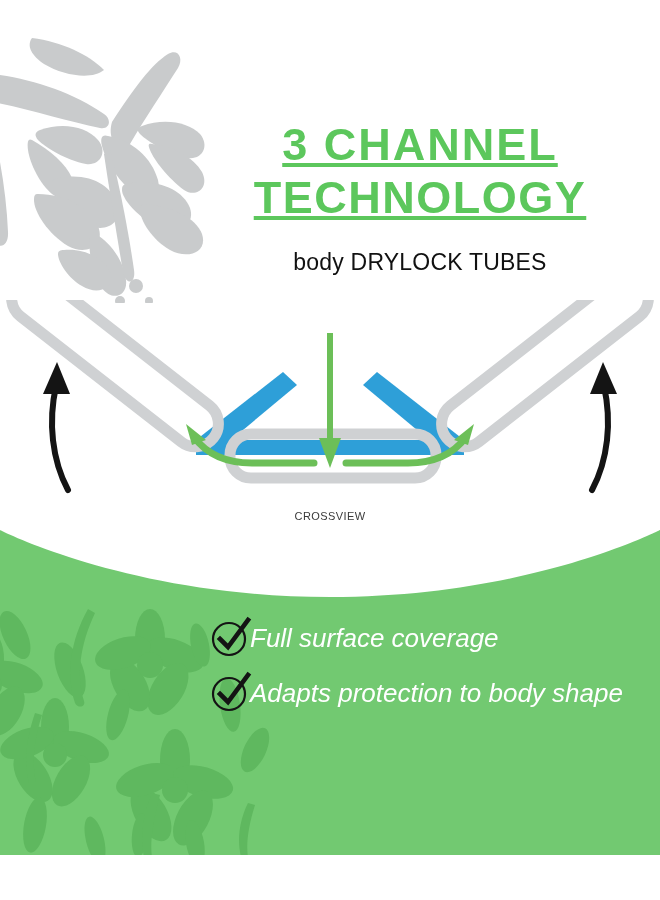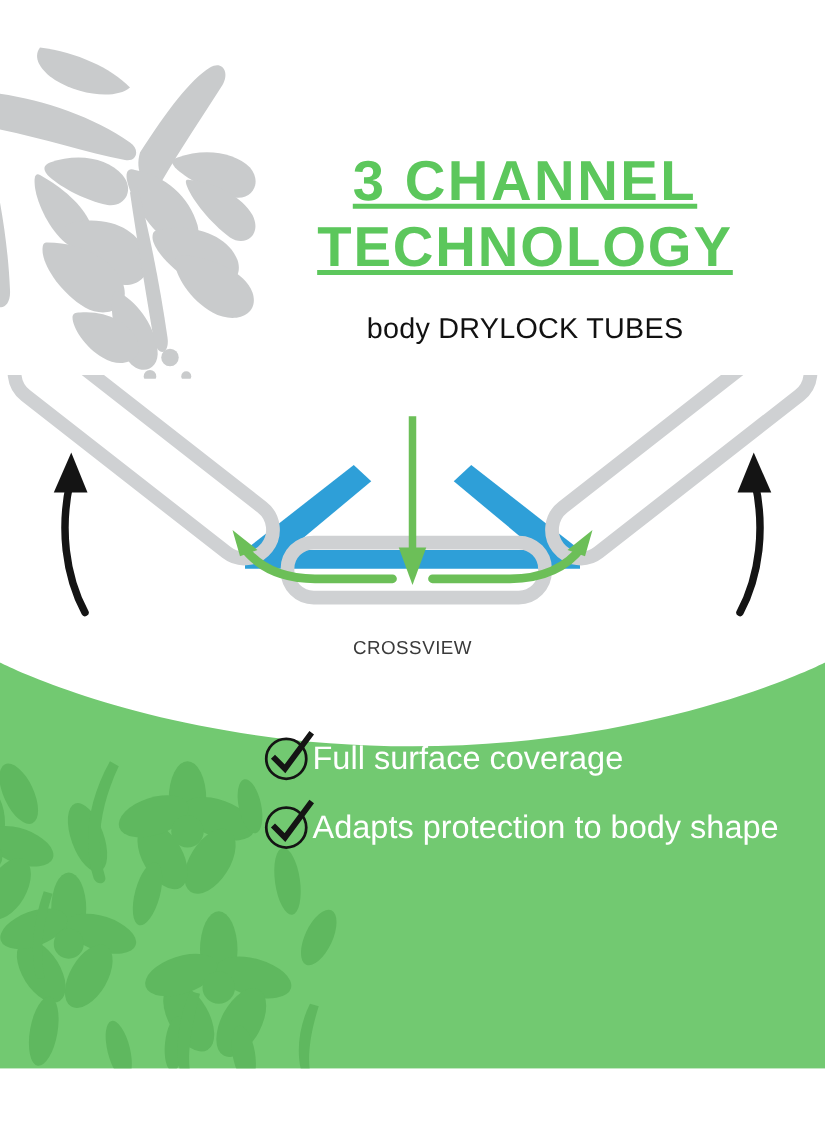--- a/index.html
+++ b/index.html
@@ -72,39 +72,40 @@
     width: 660px;
     height: 250px;
   }
   .crossview-label {
     position: absolute;
     left: 0;
     top: 510px;
     width: 660px;
     text-align: center;
     font-family: "Liberation Sans", sans-serif;
-    font-size: 15px;
+    font-size: 11px;
     letter-spacing: 0.4px;
     color: #3a3a3a;
   }
 
   
   .green-panel {
     position: absolute;
     left: 0;
     top: 505px;
     width: 660px;
     height: 350px;
     overflow: hidden;
   }
   .benefits {
     position: absolute;
     left: 0;
-    top: 578px;
+    top: 610px;
     width: 544px;
+    font-style: italic;
   }
   .benefit-row {
     position: relative;
     height: 55px;
     display: flex;
     align-items: center;
     padding-left: 208px;
   }
   .check-icon {
     position: absolute;

